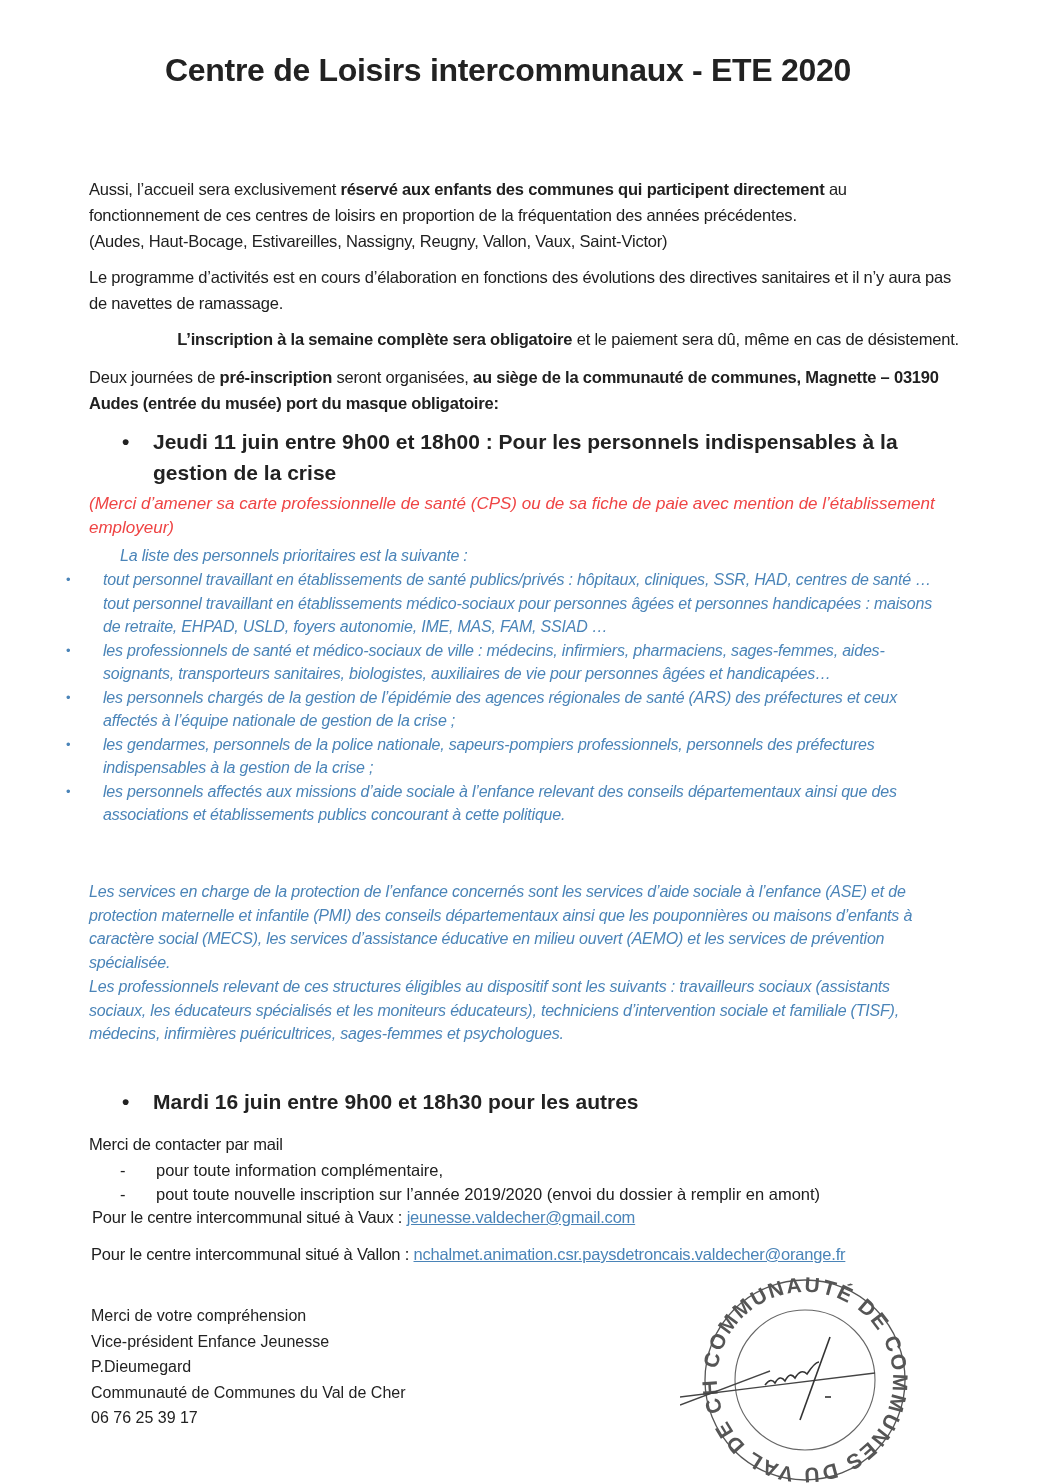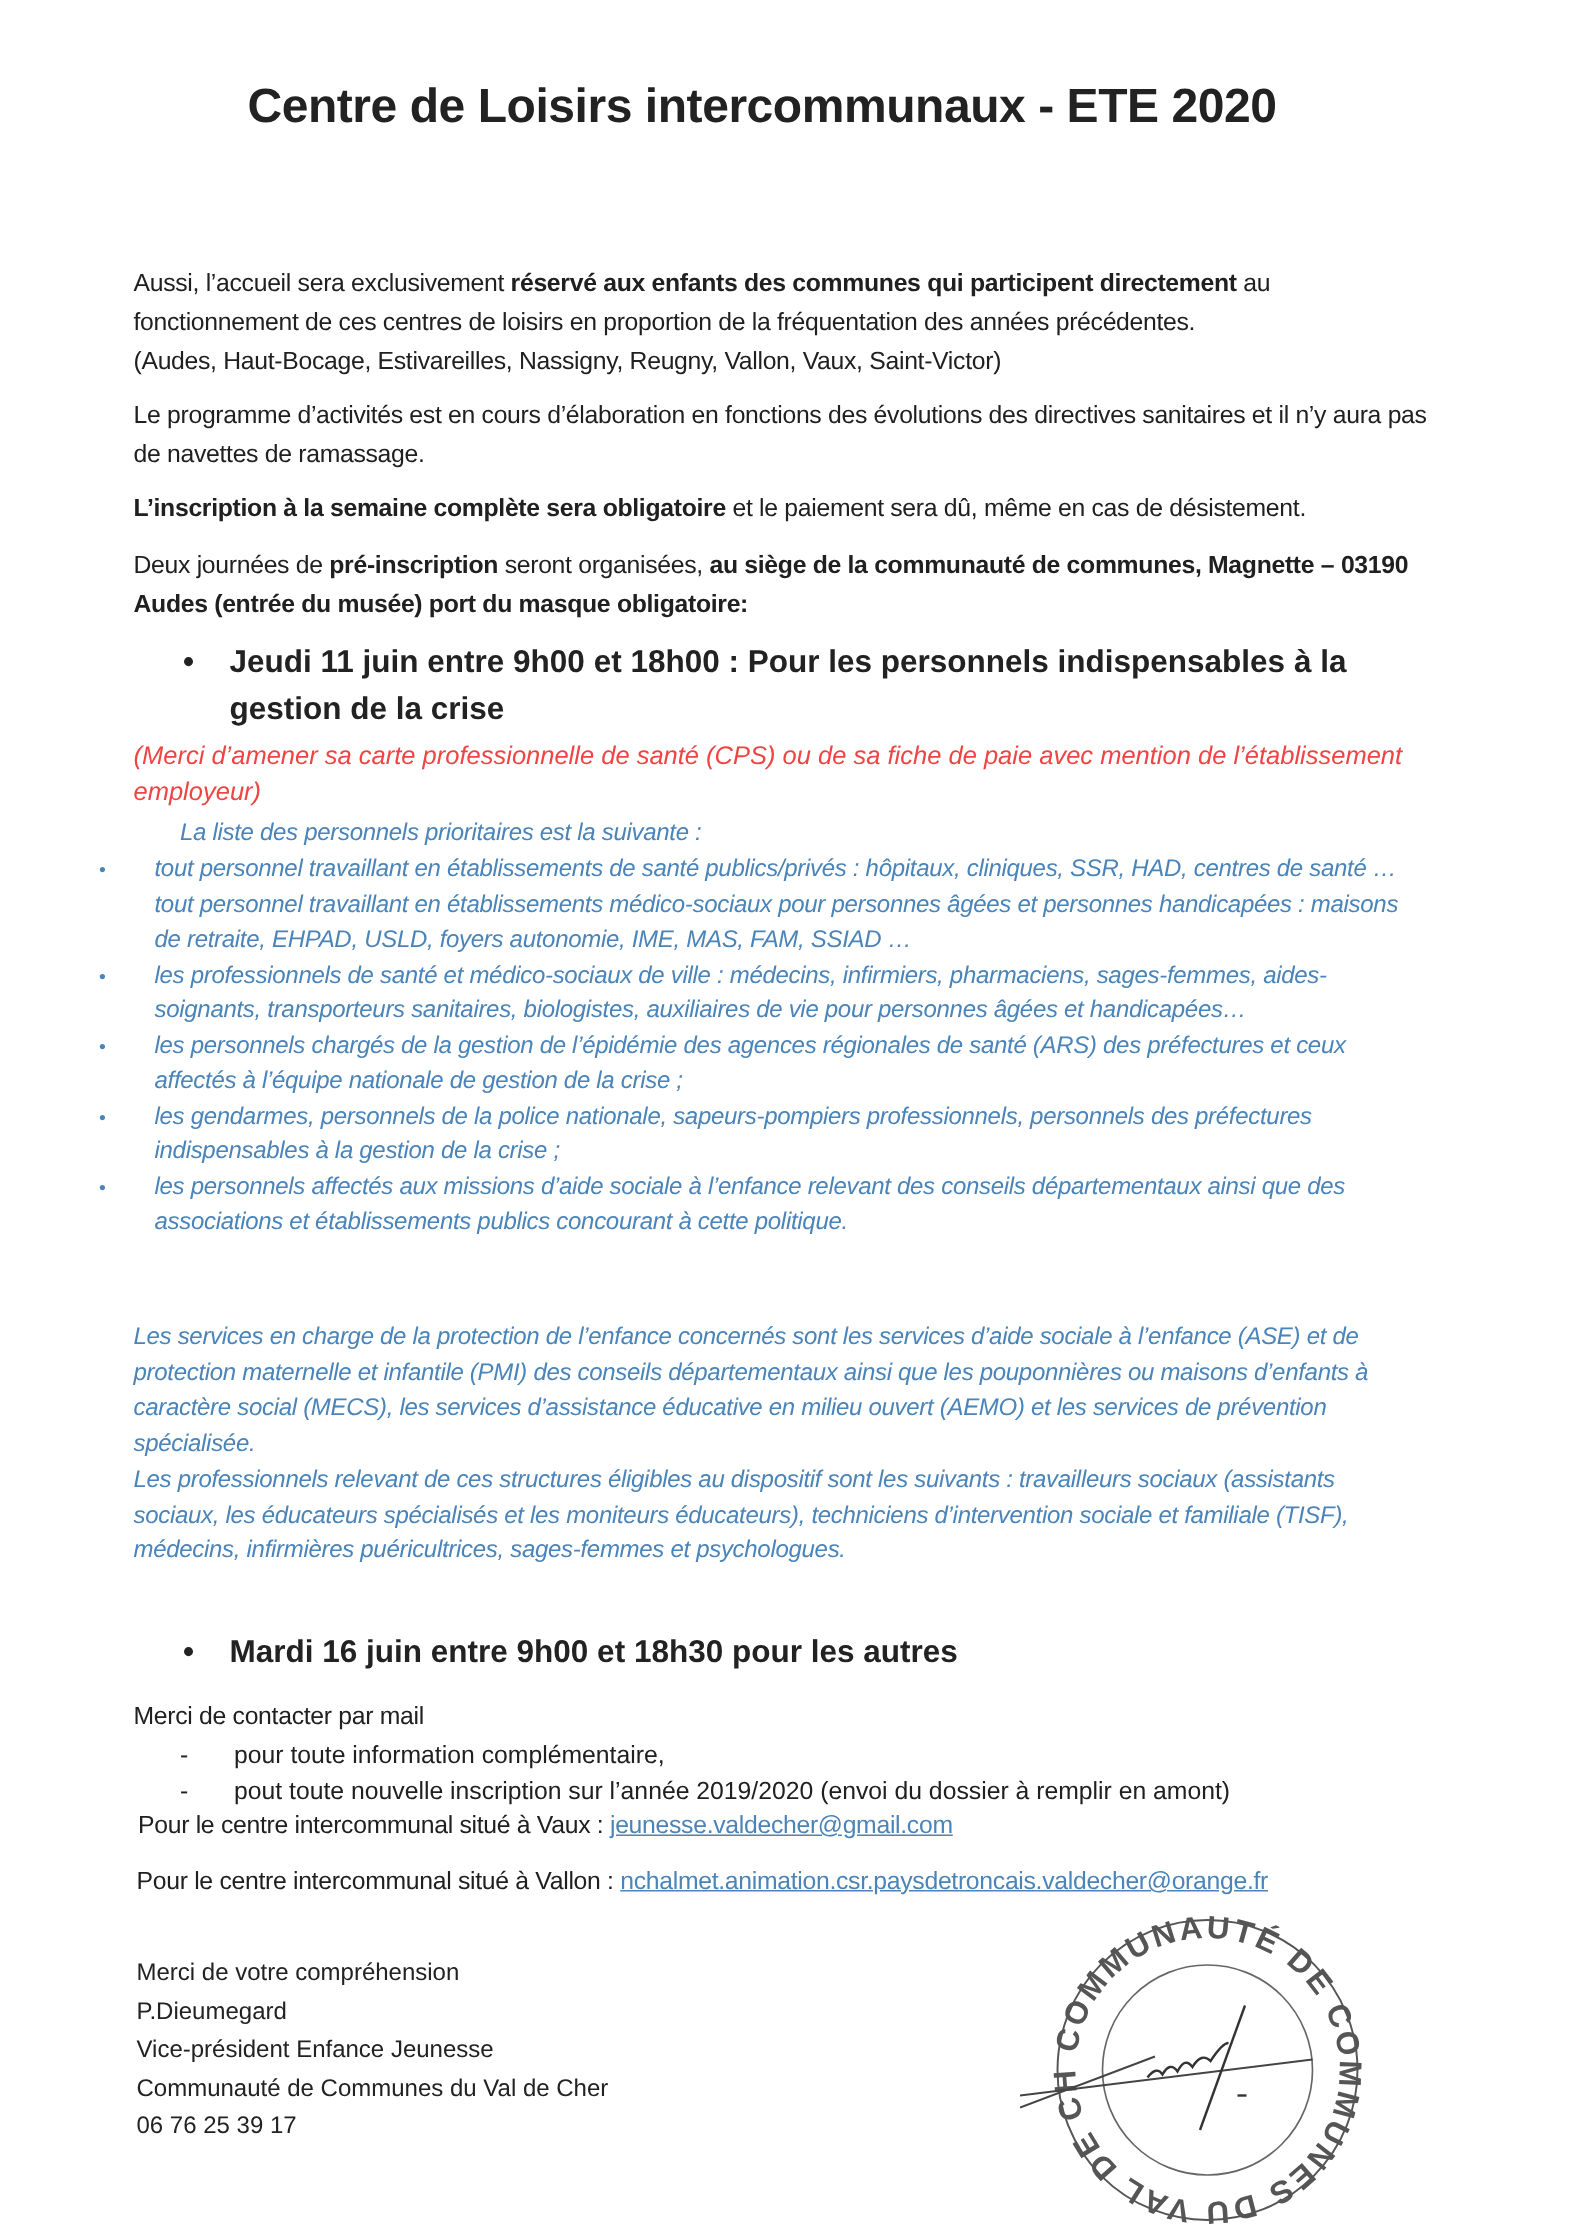--- a/index.html
+++ b/index.html
@@ -36,21 +36,21 @@
   <div class="title">Centre de Loisirs intercommunaux - ETE 2020</div>
 
 
   <div class="para" style="top:176px;">
     <span>Aussi, l’accueil sera exclusivement </span><b>réservé aux enfants des communes qui participent directement</b><span> au fonctionnement de ces centres de loisirs en proportion de la fréquentation des années précédentes.</span><br>
     <span>(Audes, Haut-Bocage, Estivareilles, Nassigny, Reugny, Vallon, Vaux, Saint-Victor)</span>
   </div>
 
   <div class="para" style="top:264px;">Le programme d’activités est en cours d’élaboration en fonctions des évolutions des directives sanitaires et il n’y aura pas de navettes de ramassage.</div>
 
-  <div class="para" style="top:326px;">
+  <div class="para" style="top:326px;text-align:right;">
     <b>L’inscription à la semaine complète sera obligatoire</b><span> et le paiement sera dû, même en cas de désistement.</span>
   </div>
 
   <div class="para" style="top:364px;">
     <span>Deux journées de </span><b>pré-inscription</b><span> seront organisées, </span><b>au siège de la communauté de communes, Magnette – 03190 Audes (entrée du musée)  port du masque obligatoire:</b>
   </div>
 
   <div class="big-bullet" style="top:426px;">
     <span class="dot">•</span>
     <span class="txt">Jeudi 11 juin entre 9h00 et 18h00 : Pour les personnels indispensables à la gestion de la crise</span>
@@ -88,22 +88,22 @@
   <div class="para" style="top:1204px; left:92px;">
     <span>Pour le centre intercommunal situé à Vaux : </span><a class="link">jeunesse.valdecher@gmail.com</a>
   </div>
 
   <div class="para" style="top:1241px; left:91px;">
     <span>Pour le centre intercommunal situé à Vallon : </span><a class="link">nchalmet.animation.csr.paysdetroncais.valdecher@orange.fr</a>
   </div>
 
   <div class="sig">
     <div>Merci de votre compréhension</div>
+    <div>Vice-président Enfance Jeunesse</div>
     <div>P.Dieumegard</div>
-    <div>Vice-président Enfance Jeunesse</div>
     <div>Communauté de Communes du Val de Cher</div>
     <div>06 76 25 39 17</div>
   </div>
 
   <div class="stamp">
     <svg width="260" height="210" viewBox="0 0 260 210">
       <defs>
         <path id="stampArc" d="M 125,105 m -88,0 a 88,88 0 1,1 176,0 a 88,88 0 1,1 -176,0"></path>
       </defs>
       <circle cx="125" cy="105" r="100" fill="none" stroke="#555" stroke-width="1.3"></circle>

